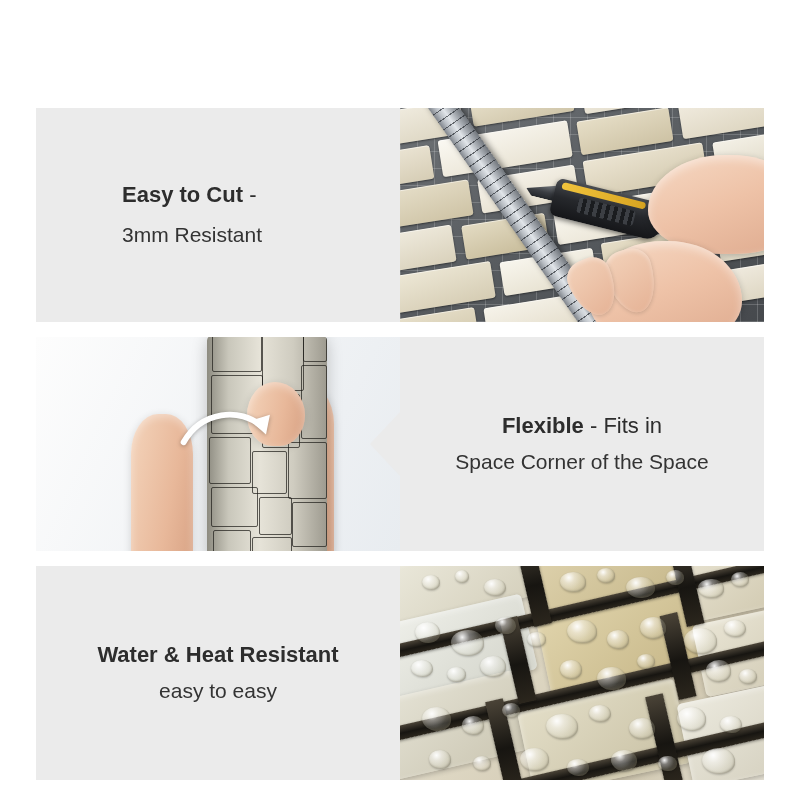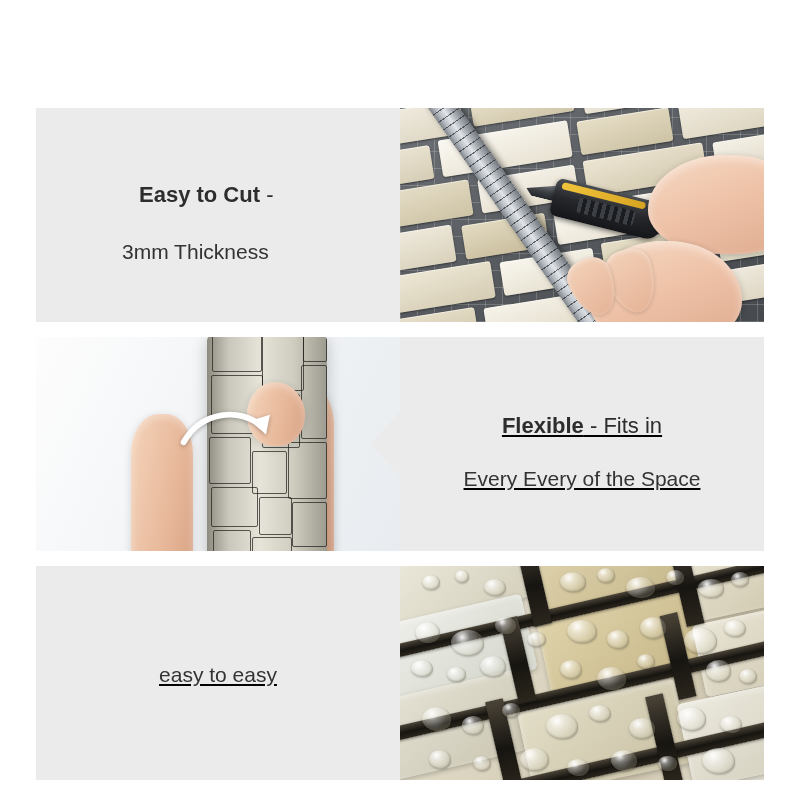--- a/index.html
+++ b/index.html
@@ -72,27 +72,26 @@
   }
   .text-panel.align-left {
     align-items: flex-start;
     text-align: left;
     padding: 0 26px 0 86px;
   }
   .text-panel.align-center {
     align-items: center;
     text-align: center;
     padding: 0 24px;
-    text-decoration: underline;
   }
   .panel-heading {
     font-size: 22px;
     color: #2d2d2d;
     line-height: 1.45;
-    margin: 17px;
+    margin: 0;
     font-weight: normal;
   }
   .panel-heading .strong {
     font-weight: bold;
   }
   .panel-sub {
     font-size: 21px;
     color: #333333;
     line-height: 1.55;
     margin: 8px 0 0 0;
@@ -279,21 +278,21 @@
 
 <div id="infographic">
 
 
   <div class="row" id="row-1">
 
     <div class="half left text-panel align-left">
       <div class="panel-heading">
         <span class="strong">Easy to Cut</span><span> -</span>
       </div>
-      <div class="panel-sub">3mm Thickness</div>
+      <div class="panel-sub">3mm Resistant</div>
     </div>
 
     <div class="half right photo">
       <div class="photo-inner">
         <div class="mat"></div>
         <div class="stonefield">
           <div class="brick" style="left:2%;top:3%;width:26%;height:12%;background:linear-gradient(170deg,#f3efe4,#ddd6c2);"></div>
           <div class="brick" style="left:30%;top:2%;width:22%;height:11%;background:linear-gradient(170deg,#e9e2cd,#cfc5a9);"></div>
           <div class="brick" style="left:54%;top:3%;width:18%;height:12%;background:linear-gradient(170deg,#f6f3ea,#e2dbc9);"></div>
 
@@ -369,27 +368,30 @@
         <svg width="30" height="64" viewBox="0 0 30 64" aria-hidden="true">
           <polygon points="30,0 0,32 30,64" fill="#ebebeb"></polygon>
         </svg>
       </div>
     </div>
 
     <div class="half right text-panel align-center">
       <div class="panel-heading">
         <span class="strong">Flexible</span><span> - Fits in</span>
       </div>
-      <div class="panel-sub tight">Every Every of the Space</div>
+      <div class="panel-sub tight">Space Corner of the Space</div>
     </div>
   </div>
 
   <div class="row" id="row-3">
 
     <div class="half left text-panel align-center">
+      <div class="panel-heading">
+        <span class="strong">Water &amp; Heat Resistant</span>
+      </div>
       <div class="panel-sub tight">easy to easy</div>
     </div>
 
     <div class="half right photo">
       <div class="photo-inner">
         <div class="wetstone"></div>
 
         <div class="tile" style="left:-6%;top:-8%;width:44%;height:30%;transform:rotate(-14deg);background:linear-gradient(150deg,#eceadd,#d4cfbb);"></div>
         <div class="tile" style="left:38%;top:-12%;width:46%;height:34%;transform:rotate(-12deg);background:linear-gradient(150deg,#ded2ad,#c3b486);"></div>
         <div class="tile" style="left:80%;top:-10%;width:34%;height:30%;transform:rotate(-12deg);background:linear-gradient(150deg,#e7e2d0,#cdc5ab);"></div>

